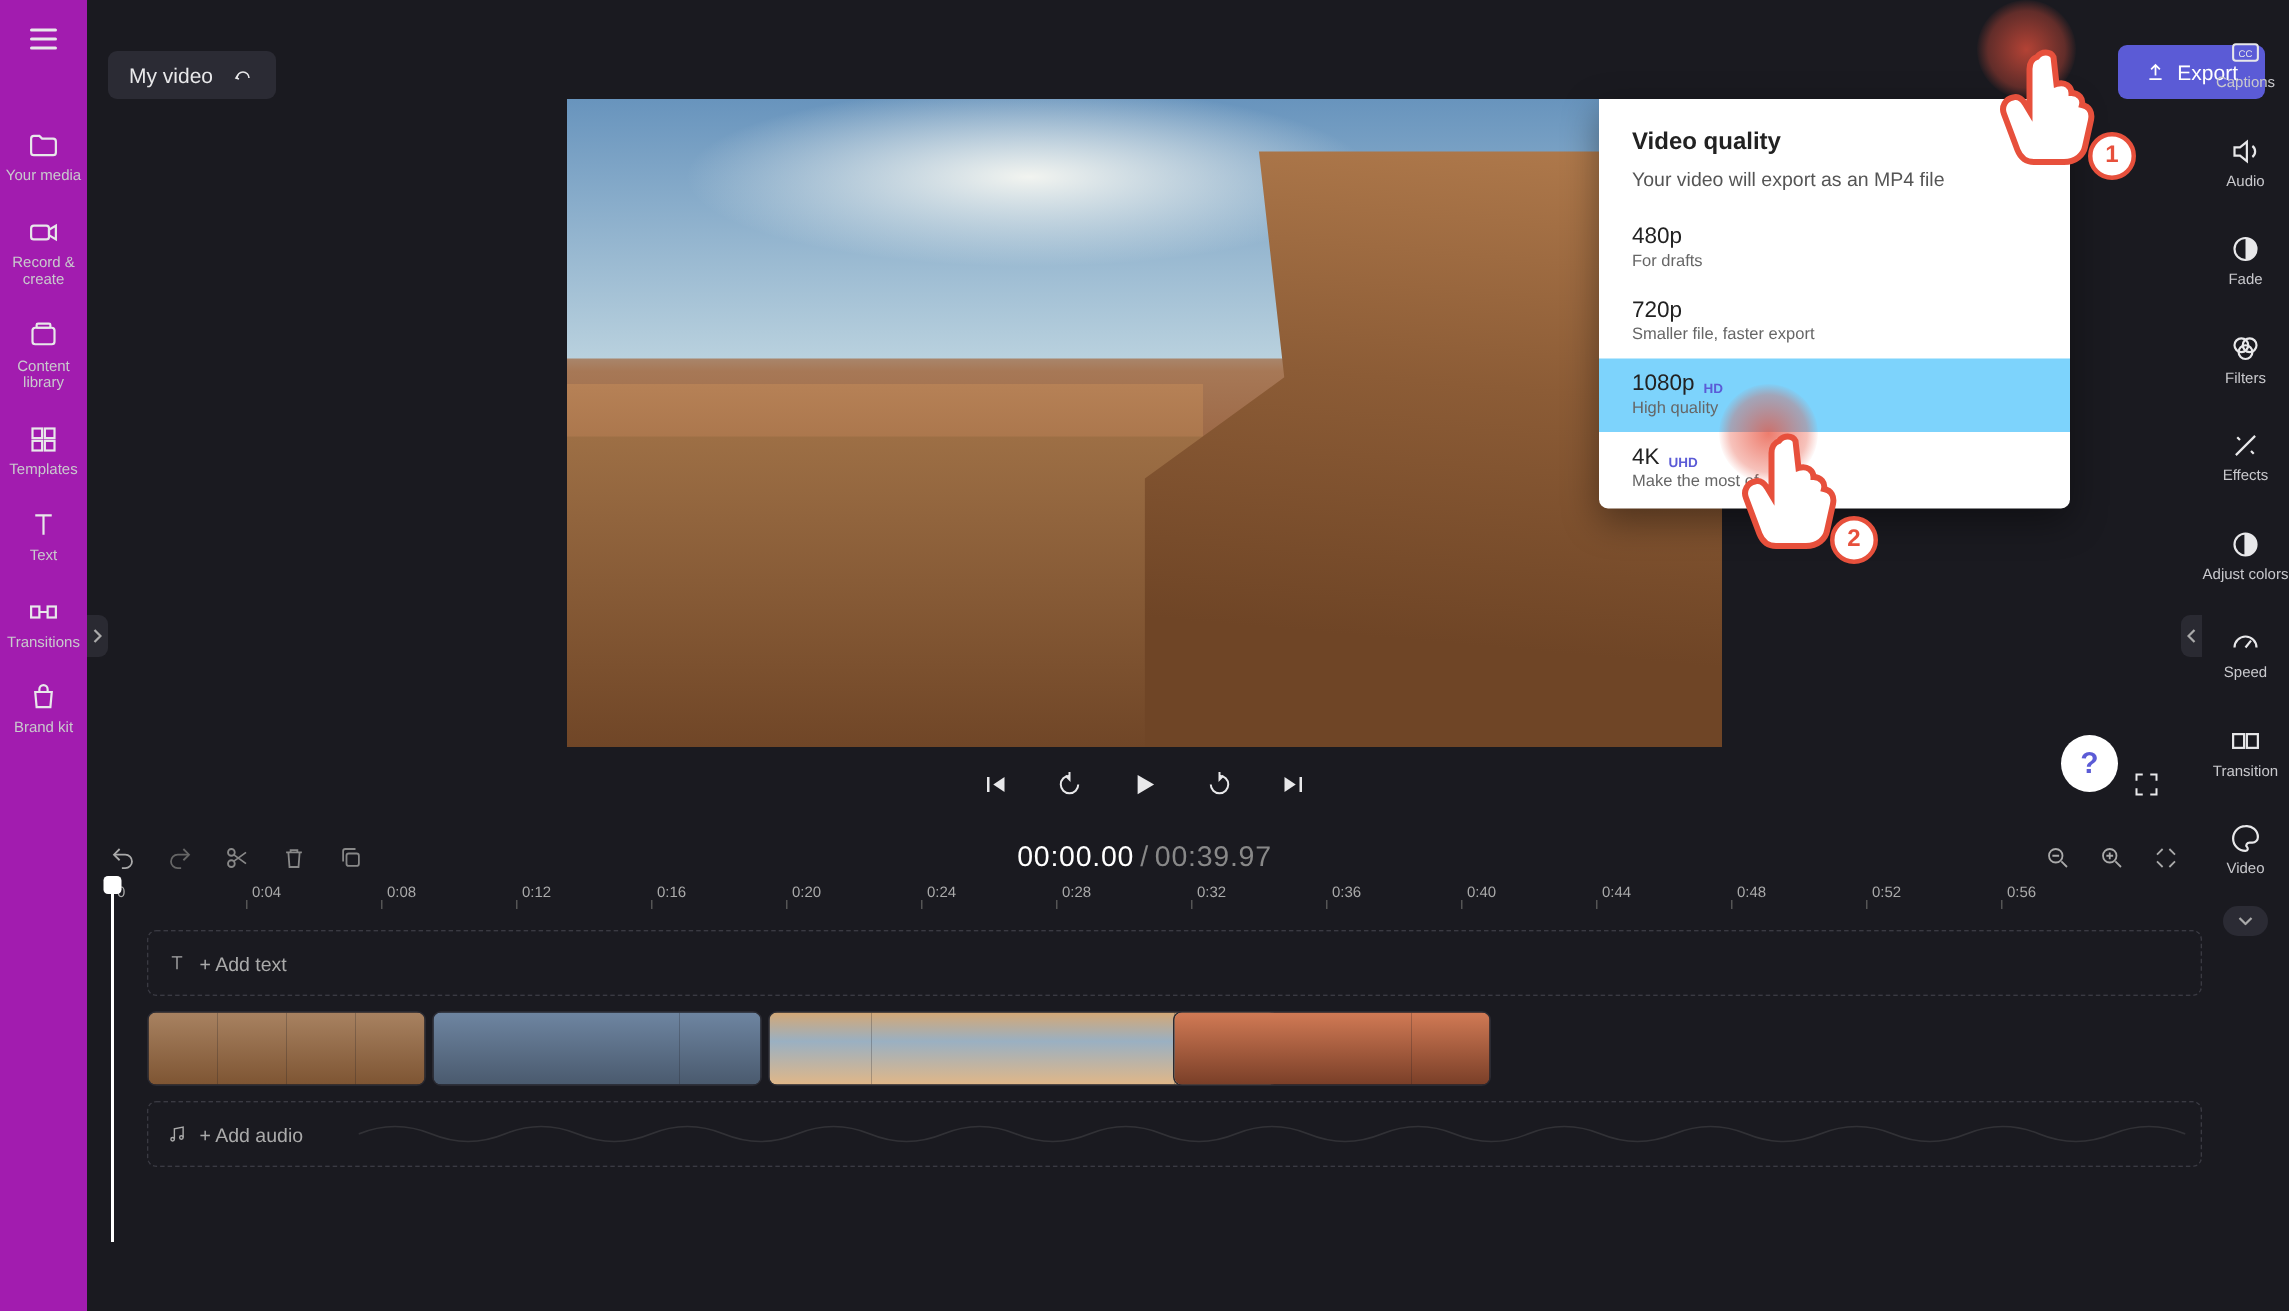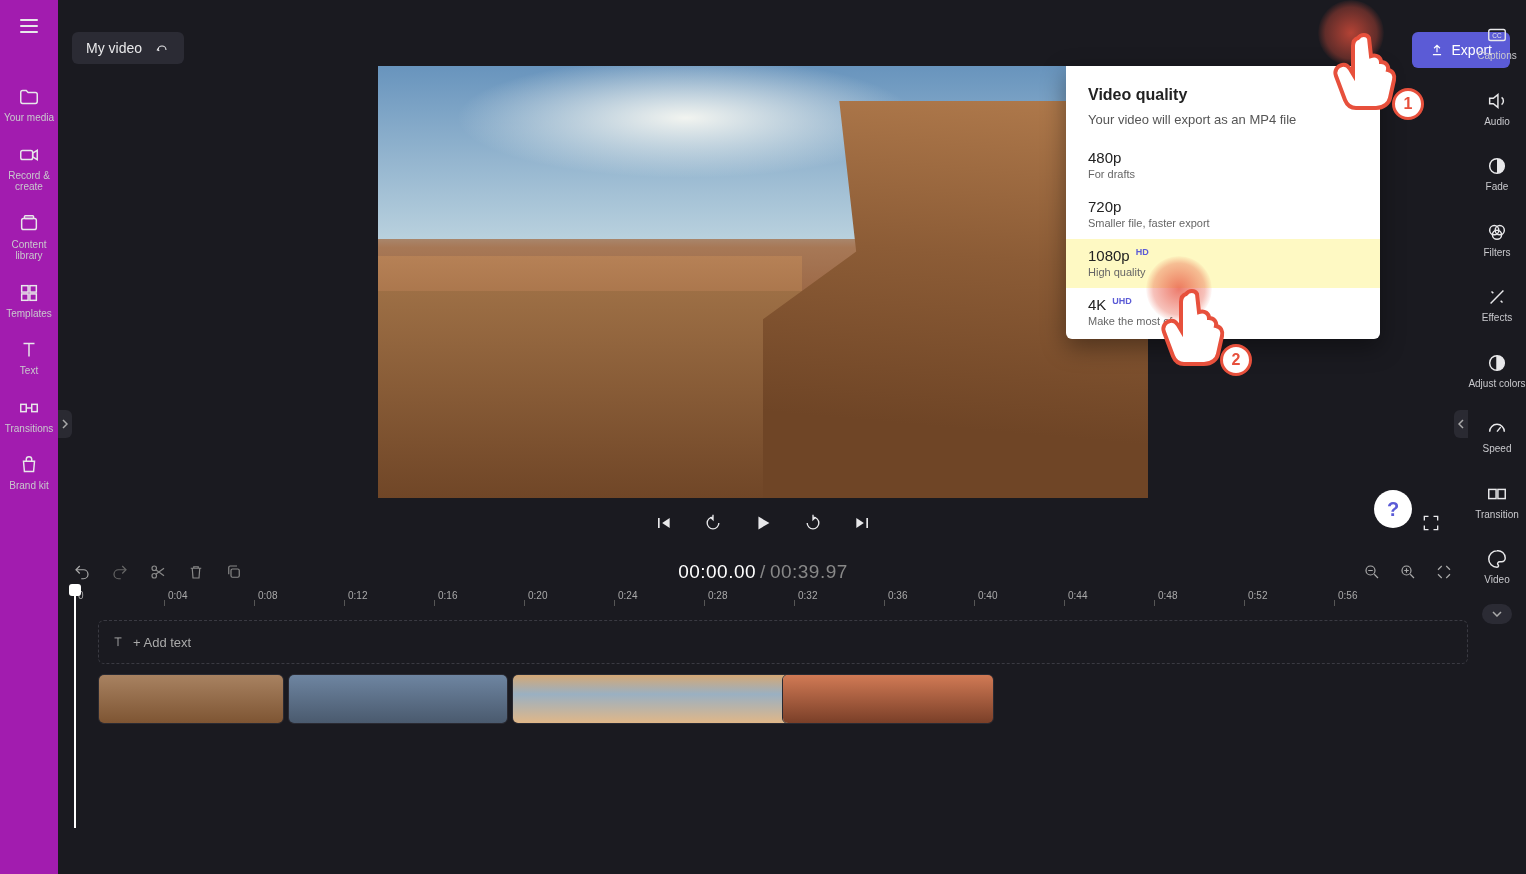--- a/index.html
+++ b/index.html
@@ -8,21 +8,21 @@
 
 .left-rail { position: absolute; left: 0; top: 0; width: 58px; height: 100%; background: #a21caf; display: flex; flex-direction: column; align-items: center; padding-top: 6px; }
 .hamburger { width: 40px; height: 40px; display: flex; flex-direction: column; justify-content: center; align-items: center; gap: 4px; margin-bottom: 30px; cursor: pointer; }
 .hamburger span { width: 18px; height: 2px; background: #e8e8ea; border-radius: 1px; }
 .rail-item { width: 58px; display: flex; flex-direction: column; align-items: center; padding: 10px 0; cursor: pointer; }
 .rail-icon { width: 22px; height: 22px; display: flex; align-items: center; justify-content: center; margin-bottom: 4px; }
 .rail-label { font-size: 10px; color: #c9c9cd; text-align: center; line-height: 1.15; }
 .rail-expand { position: absolute; left: 58px; top: 410px; width: 14px; height: 28px; background: #2a2a32; border-radius: 0 6px 6px 0; display: flex; align-items: center; justify-content: center; cursor: pointer; }
 
 
-.topbar { position: absolute; left: 58px; right: 0; top: 0; height: 66px; display: flex; align-items: flex-start; padding: 0 16px 0 14px; margin-top: 32px; }
+.topbar { position: absolute; left: 58px; right: 0; top: 0; height: 66px; display: flex; align-items: flex-end; padding: 0 16px 0 14px; }
 .title-pill { background: #2b2b34; border-radius: 6px; padding: 8px 14px; font-size: 14px; color: #e8e8ea; display: flex; align-items: center; gap: 12px; }
 .syncing { width: 16px; height: 16px; position: relative; }
 .export-btn { margin-left: auto; background: #5b5bd6; color: #fff; border: none; border-radius: 6px; padding: 10px 18px; font-size: 14px; display: flex; align-items: center; gap: 8px; cursor: pointer; }
 
 
 .right-rail { position: absolute; right: 0; top: 4px; width: 58px; display: flex; flex-direction: column; align-items: center; padding-top: 8px; gap: 4px; }
 .right-rail .rail-item { padding: 12px 0; }
 .right-rail-collapse { width: 30px; height: 20px; background: #2b2b34; border-radius: 10px; display: flex; align-items: center; justify-content: center; margin-top: 2px; cursor: pointer; }
 .right-rail-expand { position: absolute; right: 58px; top: 410px; width: 14px; height: 28px; background: #2a2a32; border-radius: 6px 0 0 6px; display: flex; align-items: center; justify-content: center; cursor: pointer; }
 
@@ -35,23 +35,23 @@
 .preview-fg { position: absolute; left: 0; bottom: 0; right: 0; height: 48%; background: linear-gradient(#9d6f45, #704627); }
 .transport { display: flex; align-items: center; justify-content: center; gap: 24px; margin-top: 12px; position: relative; width: 100%; }
 .transport-btn { width: 26px; height: 26px; display: flex; align-items: center; justify-content: center; cursor: pointer; }
 .fullscreen-btn { position: absolute; right: 24px; }
 
 
 .export-panel { position: absolute; left: 1066px; top: 66px; width: 314px; background: #fff; border-radius: 0 0 6px 6px; color: #222; padding: 20px 0 2px 0; box-shadow: 0 8px 24px rgba(0,0,0,.4); }
 .export-title { font-size: 16px; font-weight: 600; padding: 0 22px 8px; }
 .export-sub { font-size: 13px; color: #555; padding: 0 22px 14px; }
 .export-opt { padding: 8px 22px 10px; cursor: pointer; }
-.export-opt.hovered { background: #fef9c3; }
+.export-opt.hovered { background: #7dd3fc; }
 .export-opt.disabled { color: #999; cursor: default; }
-.export-opt-title { font-size: 15px; font-weight: 500; display: flex; align-items: flex-start; gap: 6px; }
+.export-opt-title { font-size: 15px; font-weight: 500; display: flex; align-items: flex-end; gap: 6px; }
 .export-opt-title .badge { font-size: 9px; font-weight: 700; color: #5b5bd6; }
 .export-opt-desc { font-size: 11px; color: #666; margin-top: 2px; }
 .export-opt.disabled .export-opt-desc { color: #aaa; }
 
 
 .pointer { position: absolute; pointer-events: none; }
 .pointer .ring { width: 66px; height: 66px; border-radius: 50%; background: radial-gradient(circle, rgba(231,80,60,.75) 0%, rgba(231,80,60,.35) 55%, rgba(231,80,60,0) 72%); position: absolute; }
 .pointer .hand { position: absolute; }
 .pointer .num { position: absolute; width: 32px; height: 32px; border-radius: 50%; background: #fff; border: 3px solid #e7503c; color: #e7503c; font-weight: 700; font-size: 16px; display: flex; align-items: center; justify-content: center; }
 
@@ -519,13 +519,28 @@
         <div class="thumb"></div>
         <div class="thumb"></div>
       </div>
     <div class="clip clip4">
         <div class="thumb"></div>
         <div class="thumb"></div>
         <div class="thumb"></div>
         <div class="thumb"></div>
       </div>
   </div>
+  <div class="track-lane audio">
+    <span>
+        <svg viewBox="0 0 24 24" width="14" height="14" fill="none" stroke="#aaa" stroke-width="1.6">
+          <path d="M9 18V6l10-2v12"></path>
+          <circle cx="7" cy="18" r="2"></circle>
+          <circle cx="17" cy="16" r="2"></circle>
+        </svg>
+      </span>
+    <span>+ Add audio</span>
+    <div class="wave">
+        <svg viewBox="0 0 1000 24" preserveAspectRatio="none">
+          <path d="M0 12 Q20 2 40 12 T80 12 T120 12 T160 12 T200 12 T240 12 T280 12 T320 12 T360 12 T400 12 T440 12 T480 12 T520 12 T560 12 T600 12 T640 12 T680 12 T720 12 T760 12 T800 12 T840 12 T880 12 T920 12 T960 12 T1000 12" stroke="#777" fill="none"></path>
+        </svg>
+      </div>
+  </div>
 </div>
 
 </body></html>

